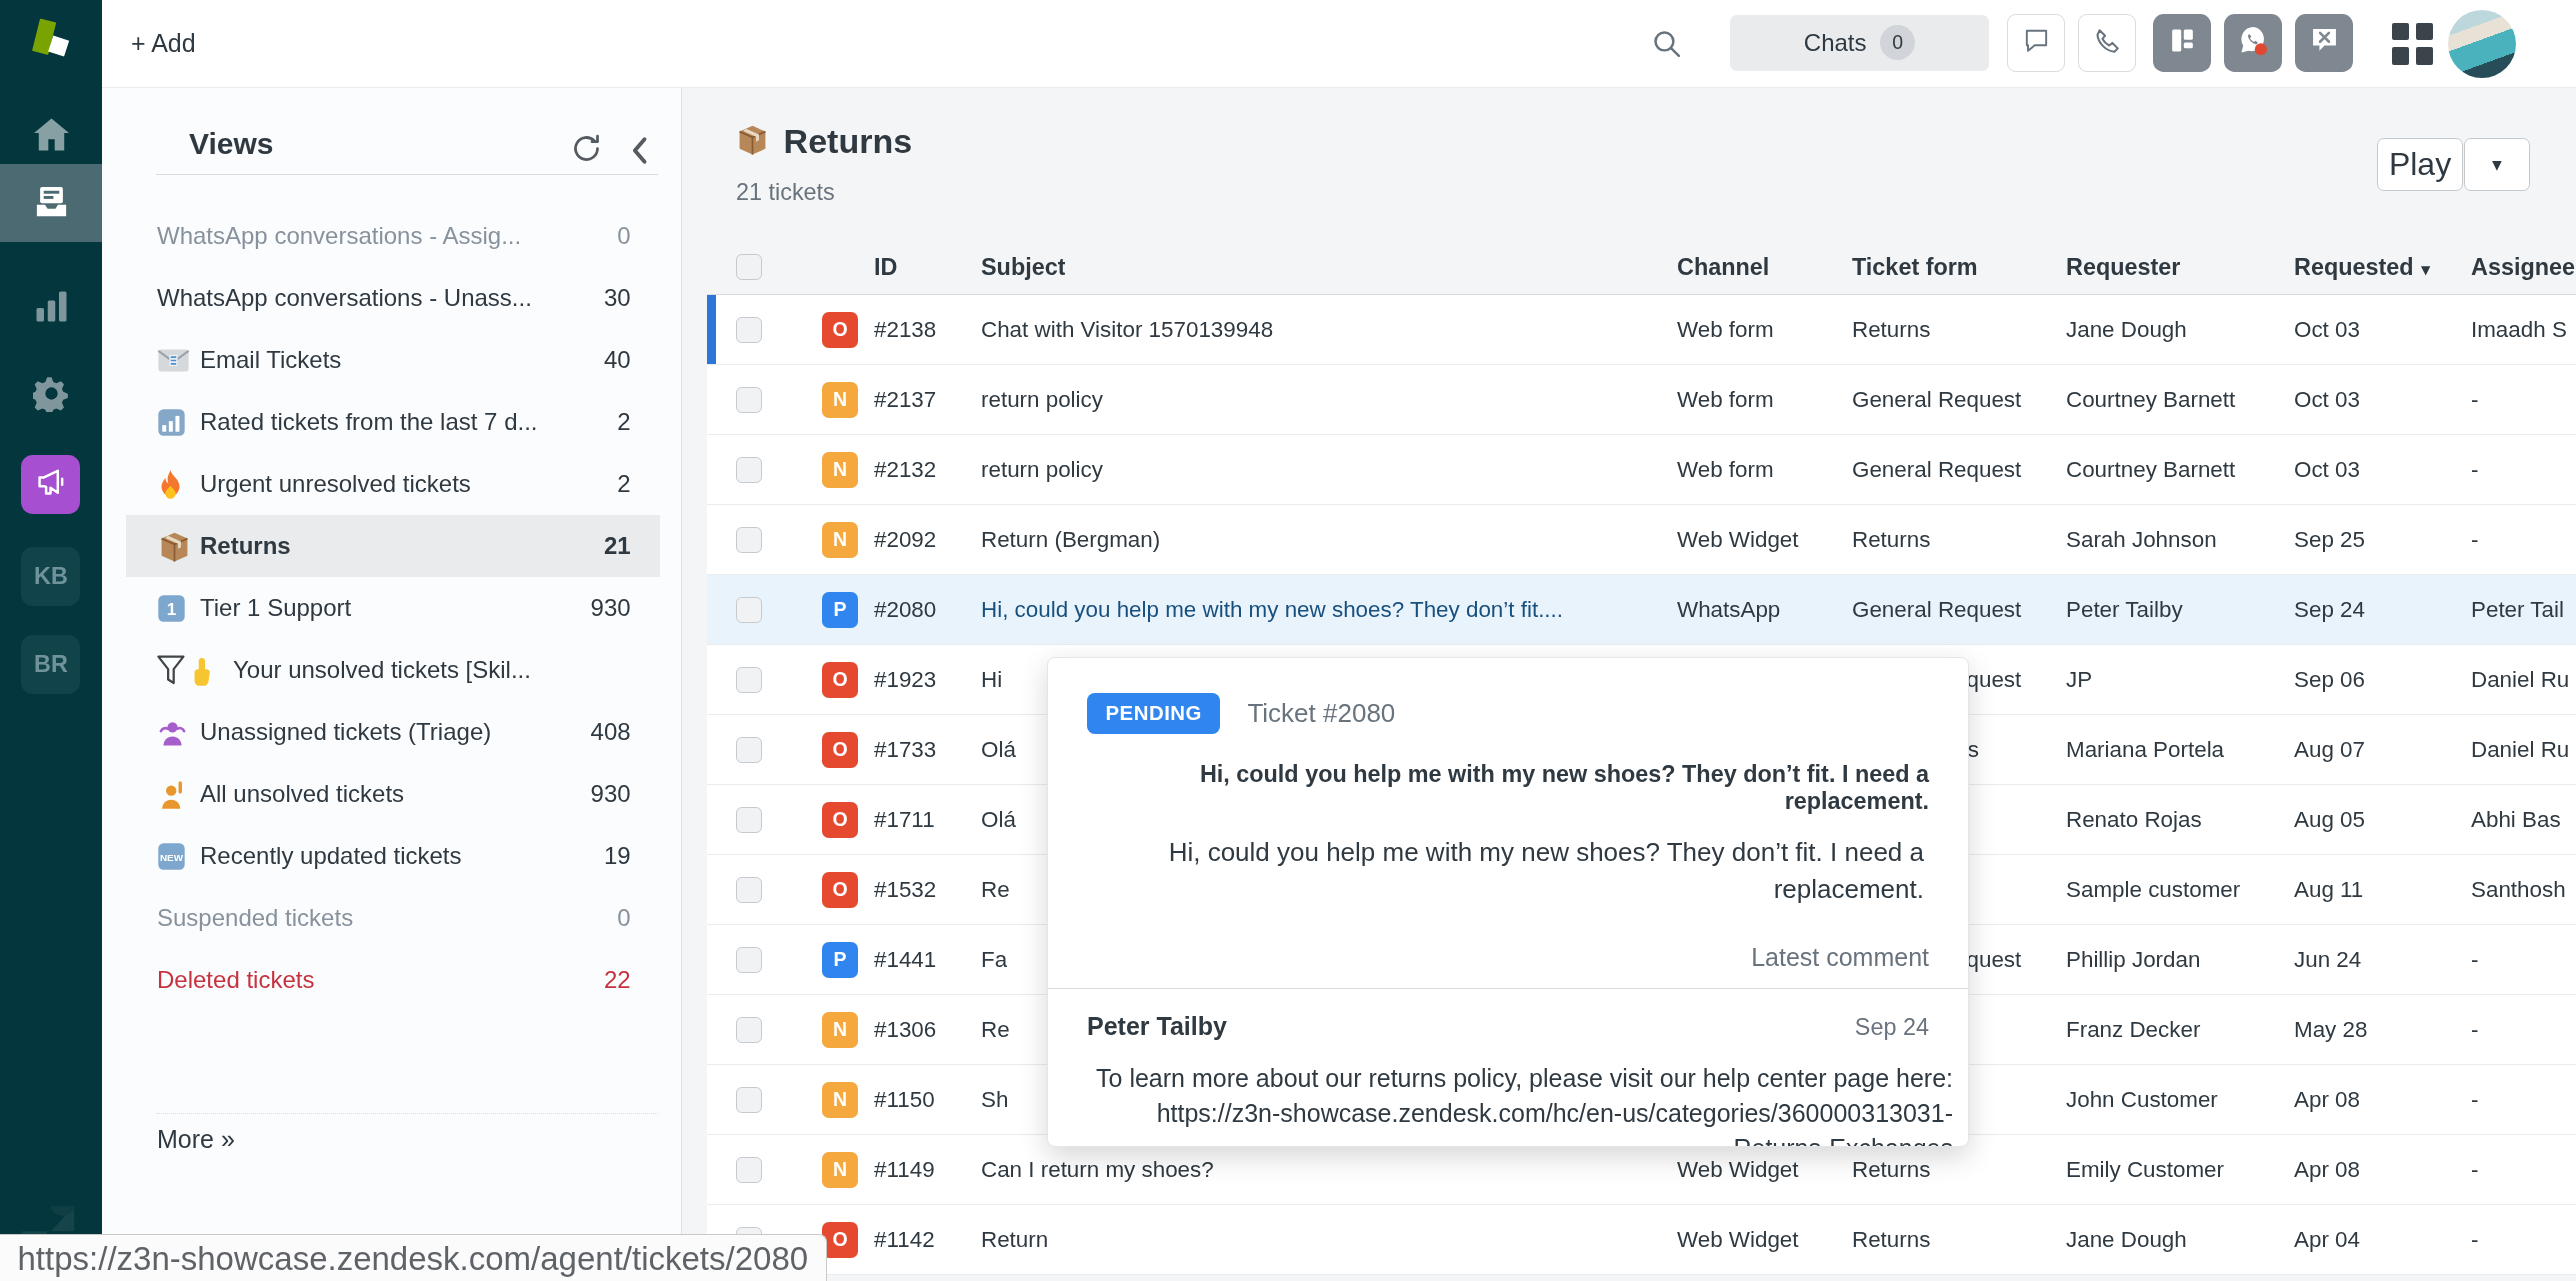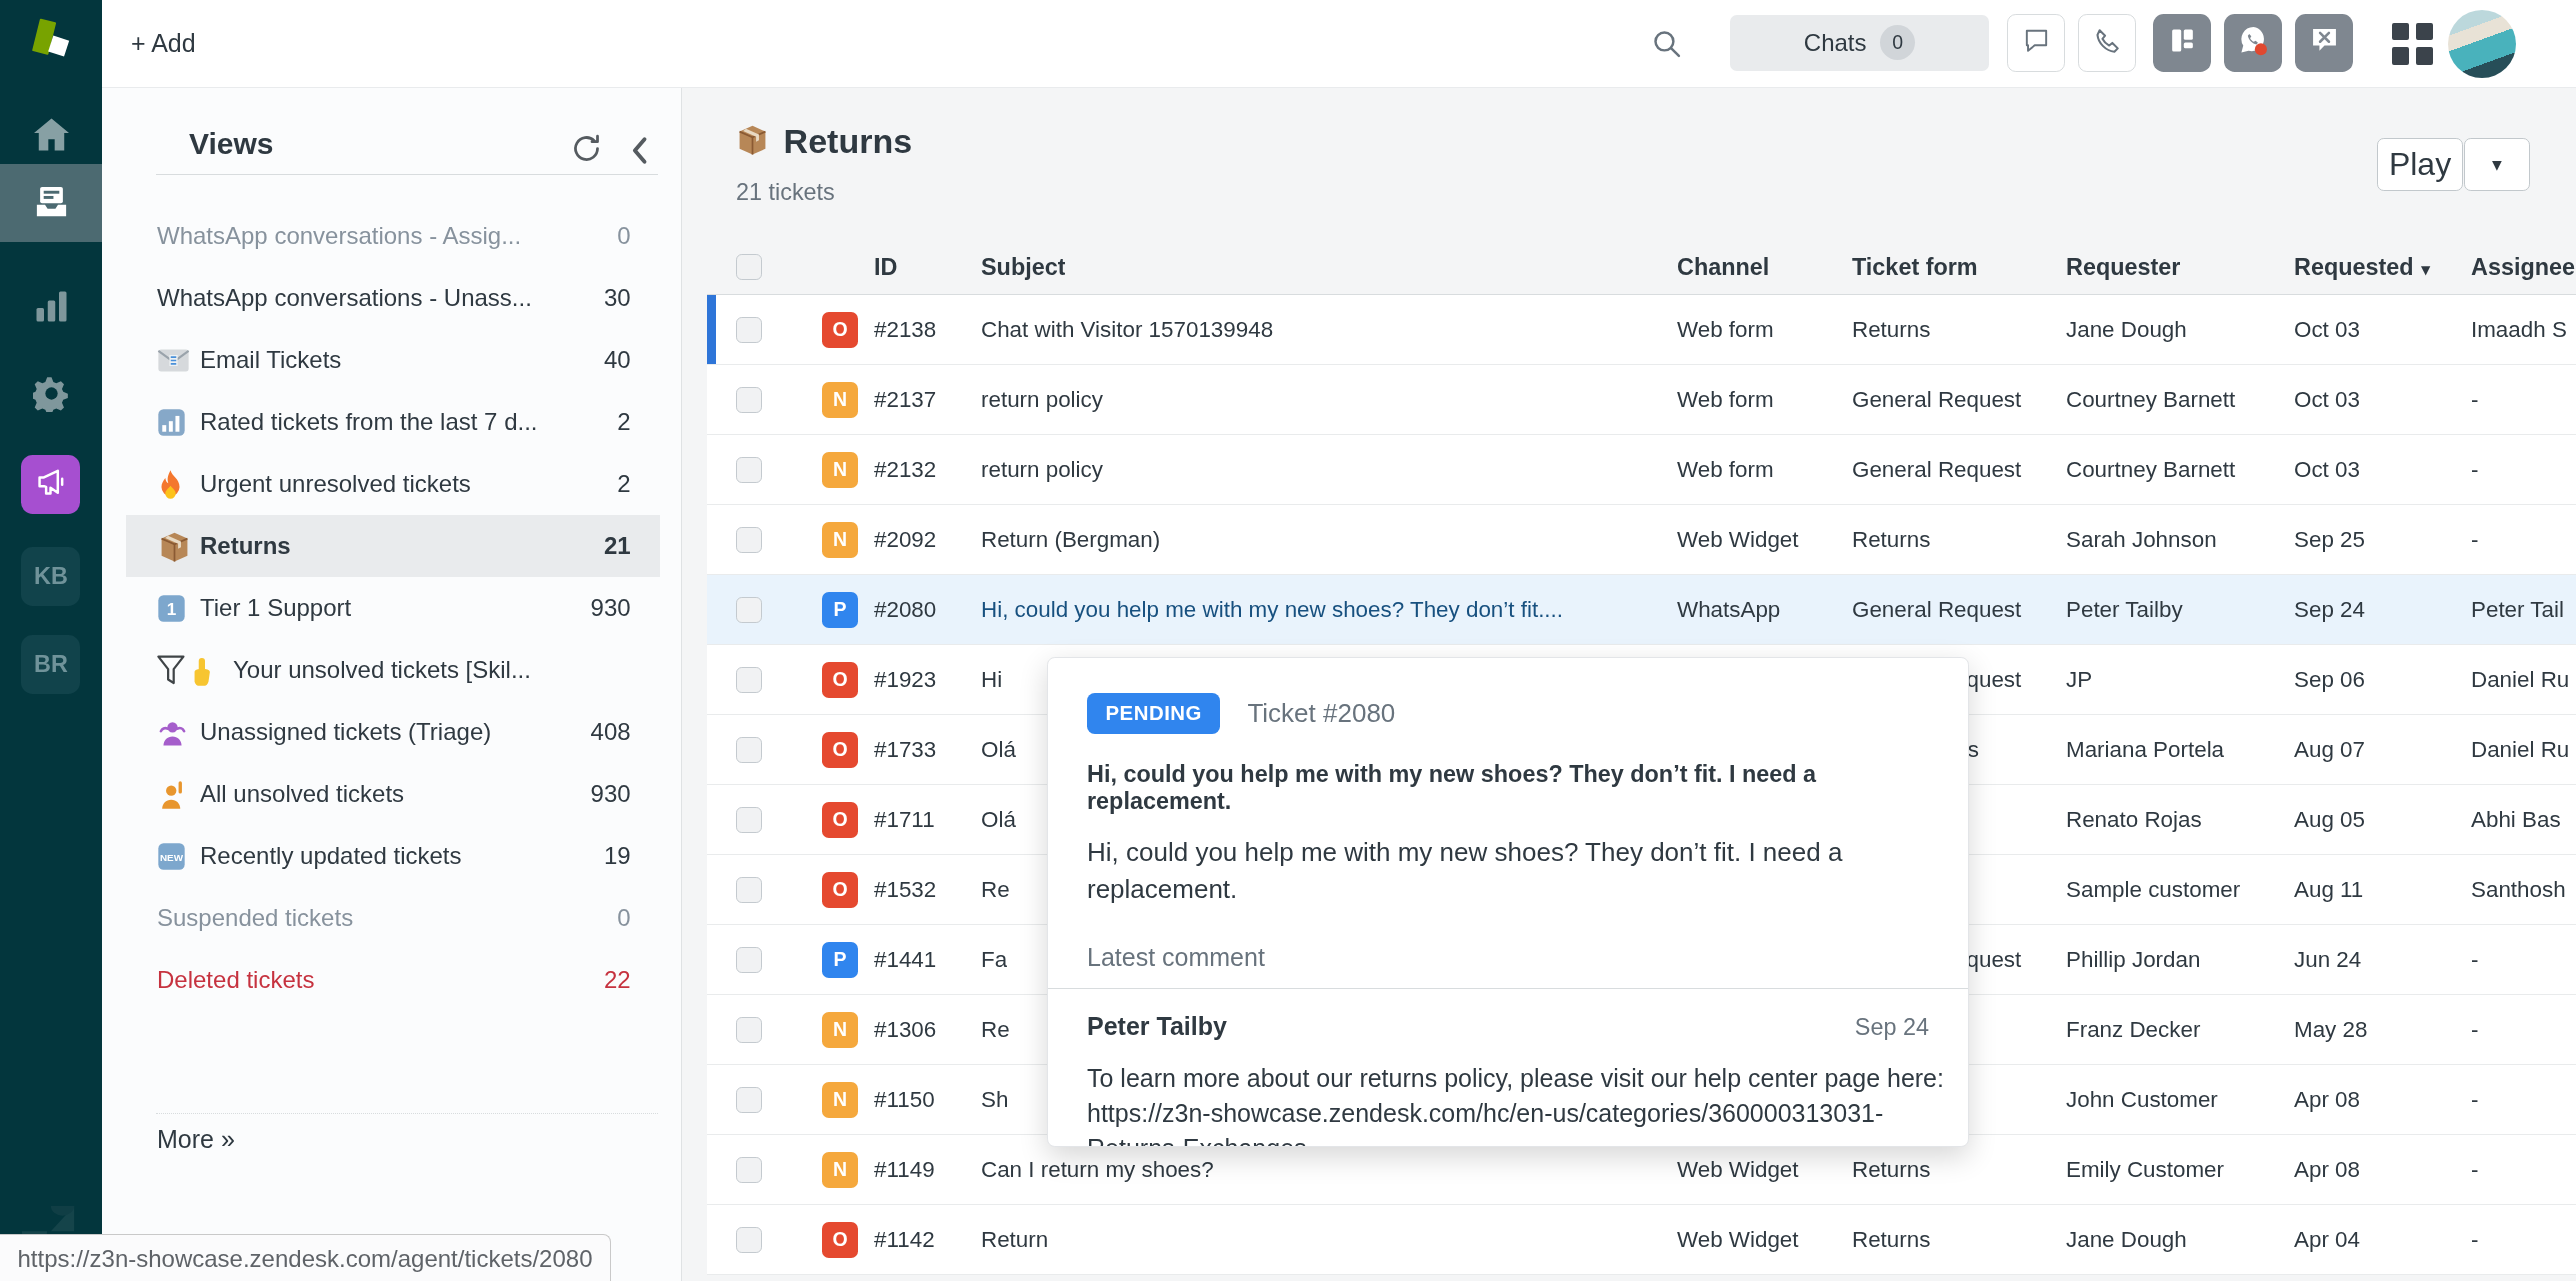--- a/index.html
+++ b/index.html
@@ -67,34 +67,34 @@
   .c-badge{left:115px;width:36px;height:36px;border-radius:6.8px;color:#fff;font-weight:bold;font-size:19.5px;display:flex;align-items:center;justify-content:center;}
   .c-id{left:167px;}
   .c-subject{left:274px;max-width:686px;overflow:hidden;}
   .c-channel{left:970px;}
   .c-form{left:1145px;}
   .c-requester{left:1359px;}
   .c-requested{left:1587px;}
   .c-assignee{left:1764px;}
   .sort-caret{font-size:16.6px;margin-left:7.8px;}
   
-  .popup{position:absolute;left:1047px;top:657px;width:922px;height:490px;background:#fff;border:1px solid #e3e5e8;border-radius:7.8px;box-shadow:0 9.7px 29px rgba(0,0,0,.16);z-index:20;box-sizing:border-box;padding:35px 39px;overflow:hidden;}
+  .popup{position:absolute;left:1047px;top:657px;width:922px;height:490px;background:#fff;border:1px solid #e3e5e8;border-radius:7.8px;box-shadow:0 9.7px 29px rgba(0,0,0,.16);z-index:20;box-sizing:border-box;padding:35px 39px;overflow:hidden;text-align:right;}
   .popup-head{display:flex;align-items:center;gap:27px;}
   .pending-badge{background:#3085ee;color:#fff;font-weight:bold;font-size:20.4px;letter-spacing:0.5px;padding:8.8px 18.5px;border-radius:7.8px;}
   .popup-ticket{font-size:26px;color:#68737d;}
   .popup-subject{margin-top:27px;font-size:23.4px;font-weight:bold;color:#2f3941;}
   .popup-desc{margin-top:19.5px;font-size:26px;line-height:37px;color:#2f3941;width:837px;}
   .popup-latest{margin-top:35px;font-size:25px;color:#68737d;}
   .popup-rule{margin:15.6px -39px 0 -39px;border-top:1px solid #d8dcde;}
   .popup-authorrow{margin-top:23.4px;display:flex;align-items:baseline;justify-content:space-between;}
   .popup-author{font-size:25px;font-weight:bold;color:#2f3941;}
   .popup-date{font-size:23.4px;color:#68737d;}
   .popup-comment{margin-top:19.5px;font-size:25px;line-height:35px;color:#2f3941;width:866px;word-wrap:break-word;}
   
-  .status-pill{position:absolute;left:0;top:1234px;height:47px;background:#fbfbfc;border:1px solid #c9c9c9;border-left:none;border-bottom:none;border-radius:0 7.8px 0 0;display:flex;align-items:center;padding:0 17.5px;font-size:24px;color:#5f6368;z-index:30;}
+  .status-pill{position:absolute;left:0;top:1234px;height:47px;background:#fbfbfc;border:1px solid #c9c9c9;border-left:none;border-bottom:none;border-radius:0 7.8px 0 0;display:flex;align-items:center;padding:0 17.5px;font-size:33px;color:#5f6368;z-index:30;}
 </style>
 </head>
 <body>
 
 <div class="rail">
   <div class="rail-logo">
       <span><svg width="55" height="51" viewBox="0 0 56 52">
           <rect x="12" y="4" width="17" height="34" rx="1" fill="#78a300" transform="rotate(14 20 21)"></rect>
           <rect x="27" y="22" width="17" height="17" fill="#fff" transform="rotate(18 35 30)"></rect>
         </svg></span>

